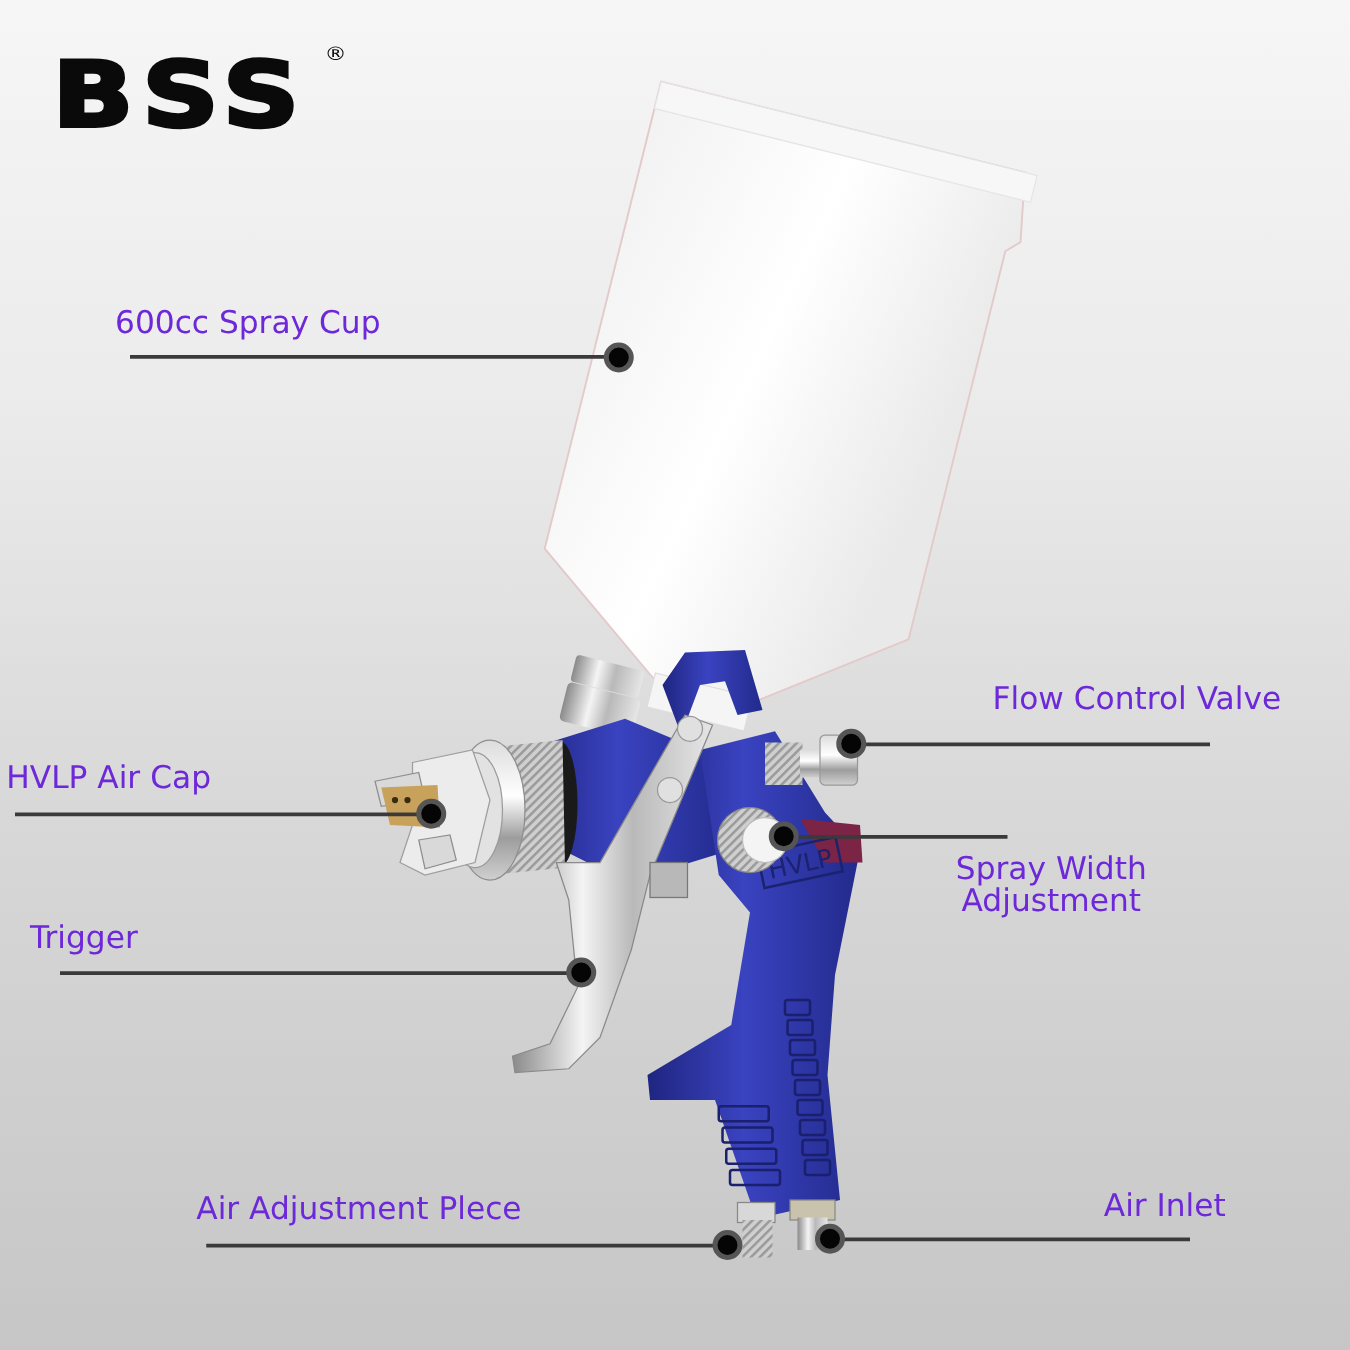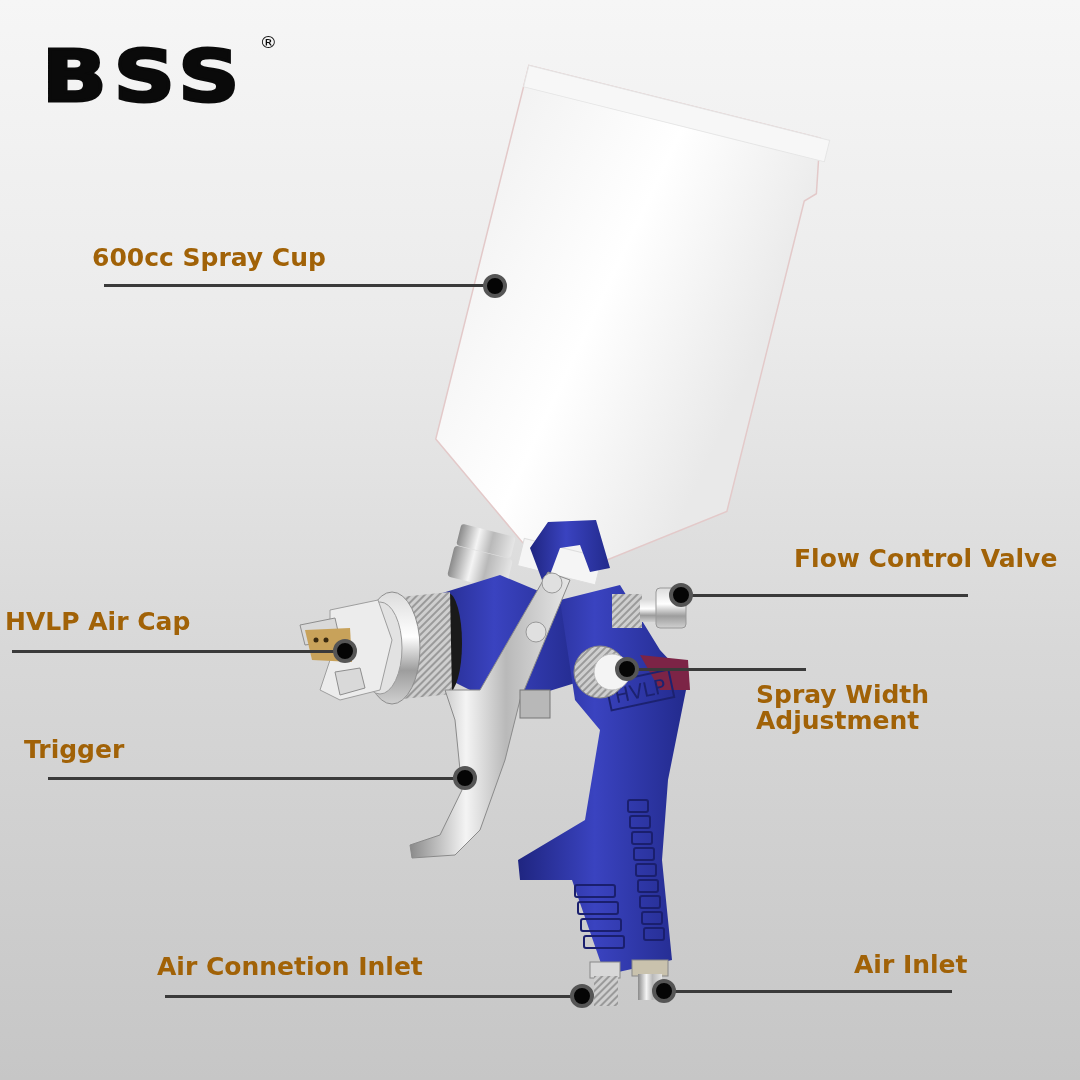--- a/index.html
+++ b/index.html
@@ -16,24 +16,24 @@
       line-height: 1; transform: scaleX(1.18); transform-origin: left top;
       -webkit-text-stroke: 3px #0a0a0a;
     }
     .logo .reg {
       position: absolute; right: -26px; top: -4px;
       font-size: 15px; font-weight: 400; -webkit-text-stroke: 0;
       letter-spacing: 0;
     }
     .product { position: absolute; left: 0; top: 0; width: 1080px; height: 1080px; }
     .callout-label {
-      position: absolute; font-weight: 700; font-size: 25px; color: #a16207;
+      position: absolute; font-weight: 400; font-size: 25px; color: #6d28d9;
       white-space: nowrap; line-height: 1.05;
     }
-    .callout-label.right { text-align: left; }
+    .callout-label.right { text-align: center; }
     .leader {
       position: absolute; height: 3px; background: #3a3a3a;
     }
     .marker {
       position: absolute; width: 24px; height: 24px; border-radius: 50%;
       background: #050505; box-sizing: border-box;
       border: 4px solid #555; transform: translate(-50%, -50%);
     }
   </style>
 </head>
@@ -178,19 +178,19 @@
 <div class="marker" style="left:627px; top:669px;"></div>
 <div class="callout-label right" style="left:756px; top:682px; width:170px;">
   <div>Spray Width</div>
   <div>Adjustment</div>
 </div>
 
 <div class="callout-label" style="left:24px; top:737px;">Trigger</div>
 <div class="leader" style="left:48px; top:777px; width:415px;"></div>
 <div class="marker" style="left:465px; top:778px;"></div>
 
-<div class="callout-label" style="left:157px; top:954px;">Air Connetion Inlet</div>
+<div class="callout-label" style="left:157px; top:954px;">Air Adjustment Plece</div>
 <div class="leader" style="left:165px; top:995px; width:418px;"></div>
 <div class="marker" style="left:582px; top:996px;"></div>
 
-<div class="callout-label" style="left:854px; top:952px;">Air Inlet</div>
+<div class="callout-label" style="left:883px; top:952px;">Air Inlet</div>
 <div class="leader" style="left:664px; top:990px; width:288px;"></div>
 <div class="marker" style="left:664px; top:991px;"></div>
 
 </body></html>

